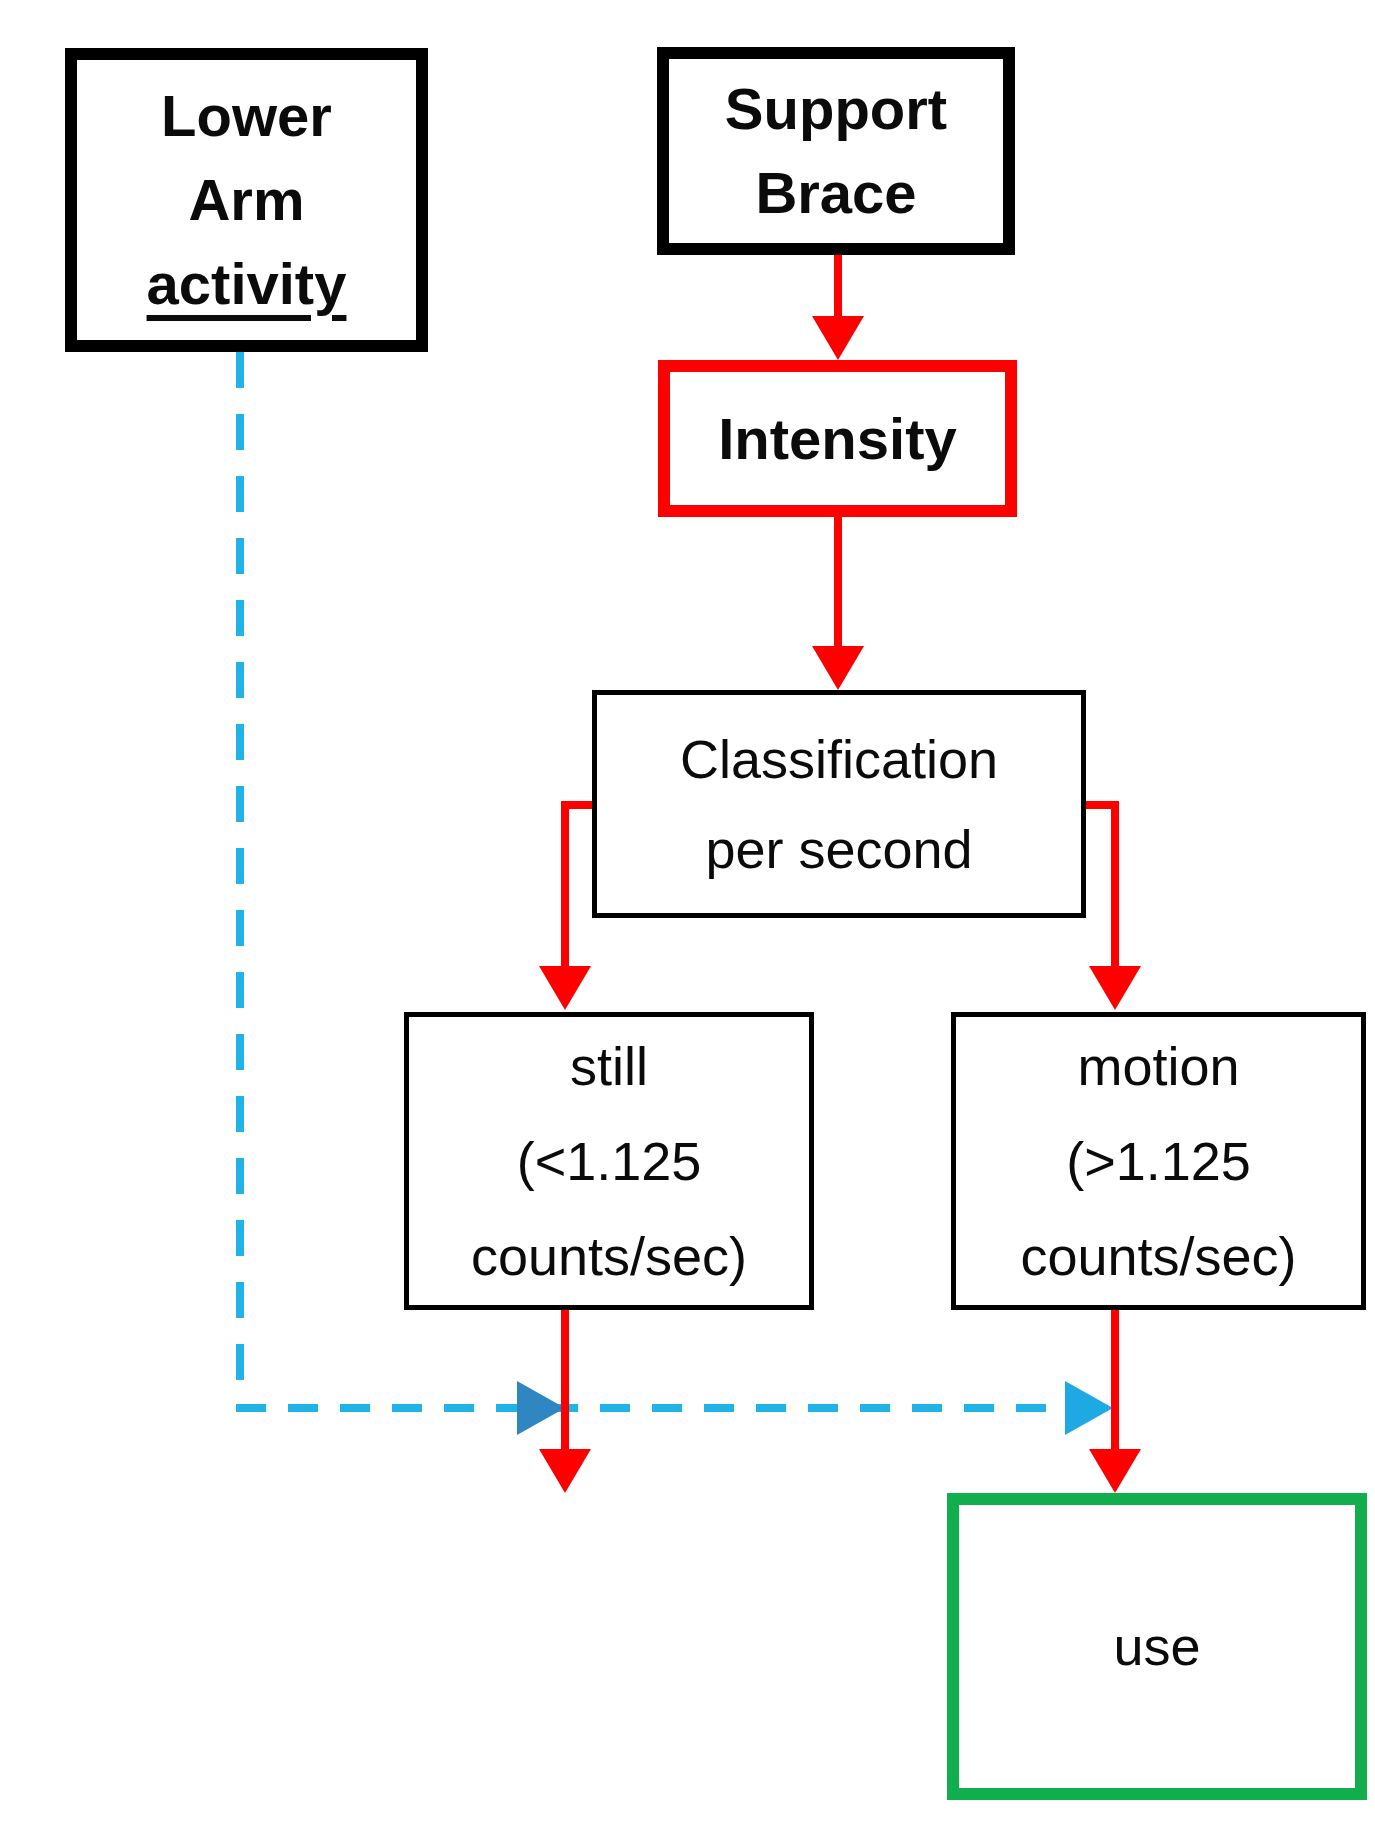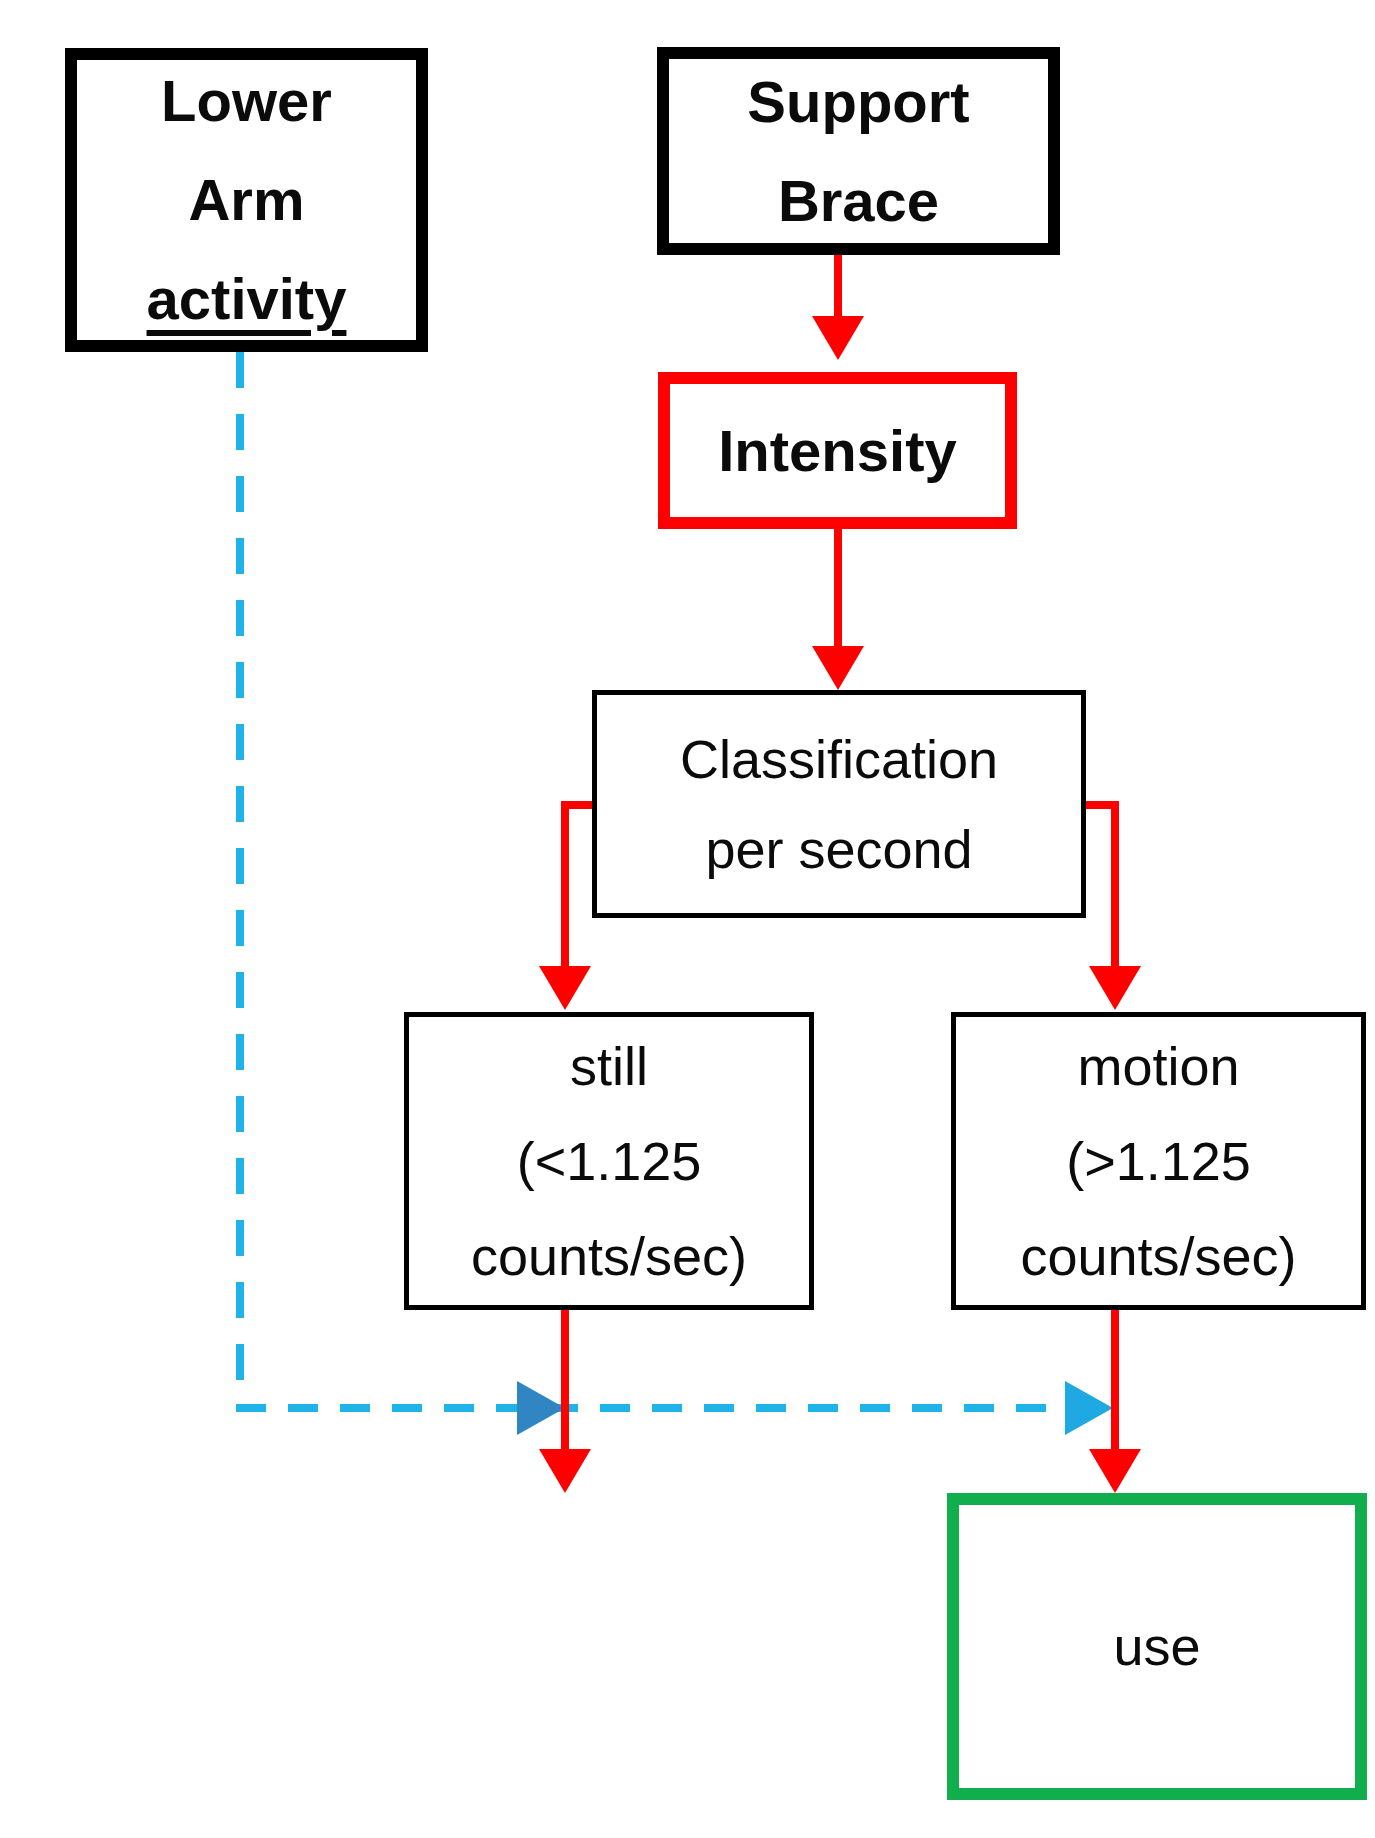--- a/index.html
+++ b/index.html
@@ -14,23 +14,23 @@
   .node{
     position:absolute;
     box-sizing:border-box;
     background:#ffffff;
     display:flex;flex-direction:column;
     justify-content:center;align-items:center;
     text-align:center;
   }
   .b-black-thick{border:12px solid var(--box_black,#000);}
   .b-black-thin{border:5px solid var(--box_black,#000);}
-  .b-red-thick{border:12px solid var(--box_red,#f00);margin-top:12px;}
+  .b-red-thick{border:12px solid var(--box_red,#f00);}
   .b-green-thick{border:12px solid var(--box_green,#10ae4c);}
-  .t-bold{font-weight:700;font-size:58px;line-height:84px;gap:15px;}
+  .t-bold{font-weight:700;font-size:58px;line-height:84px;}
   .t-reg{font-weight:400;font-size:54px;line-height:95px;margin-left:44px;}
   .t-reg2{font-weight:400;font-size:54px;line-height:90px;}
   .u{text-decoration:underline;text-decoration-thickness:6px;text-underline-offset:11px;}
   .rline{position:absolute;background:var(--arrow_red,#f00);}
   .rhead{
     position:absolute;width:0;height:0;
     border-left:26px solid transparent;
     border-right:26px solid transparent;
     border-top:44px solid var(--arrow_red,#f00);
   }
@@ -54,21 +54,21 @@
 <body>
 
 <div id="canvas">
 
   <div class="node b-black-thick t-bold" style="left:65px;top:48px;width:363px;height:304px;">
     <span>Lower</span>
     <span>Arm</span>
     <span class="u">activity</span>
   </div>
 
-  <div class="node b-black-thick t-bold" style="left:657px;top:47px;width:403px;height:208px;">
+  <div class="node b-black-thick t-bold" style="left:657px;top:47px;width:358px;height:208px;">
     <span>Support</span>
     <span>Brace</span>
   </div>
 
   <div class="node b-red-thick t-bold" style="left:658px;top:360px;width:359px;height:157px;">
     <span>Intensity</span>
   </div>
 
   <div class="node b-black-thin t-reg2" style="left:592px;top:690px;width:494px;height:228px;">
     <span>Classification</span>

